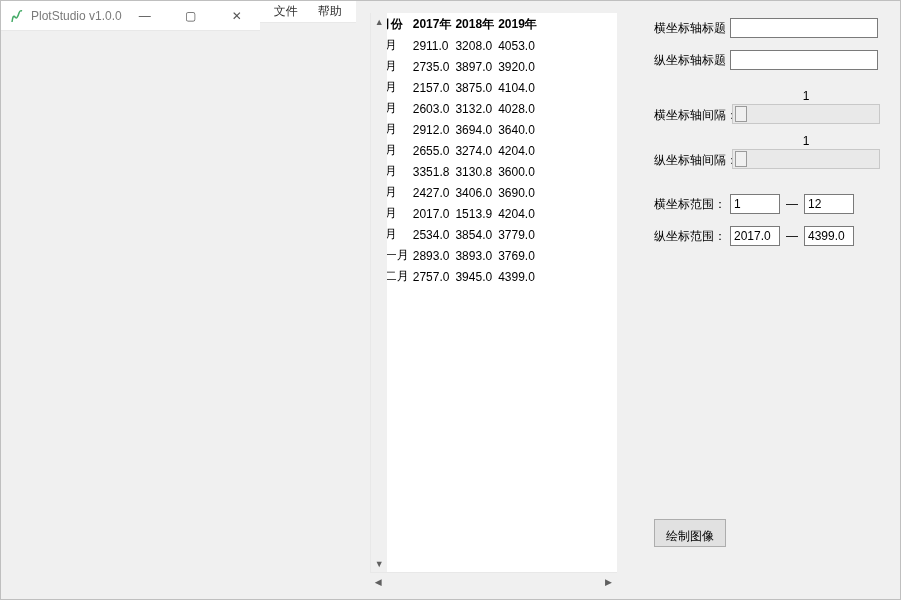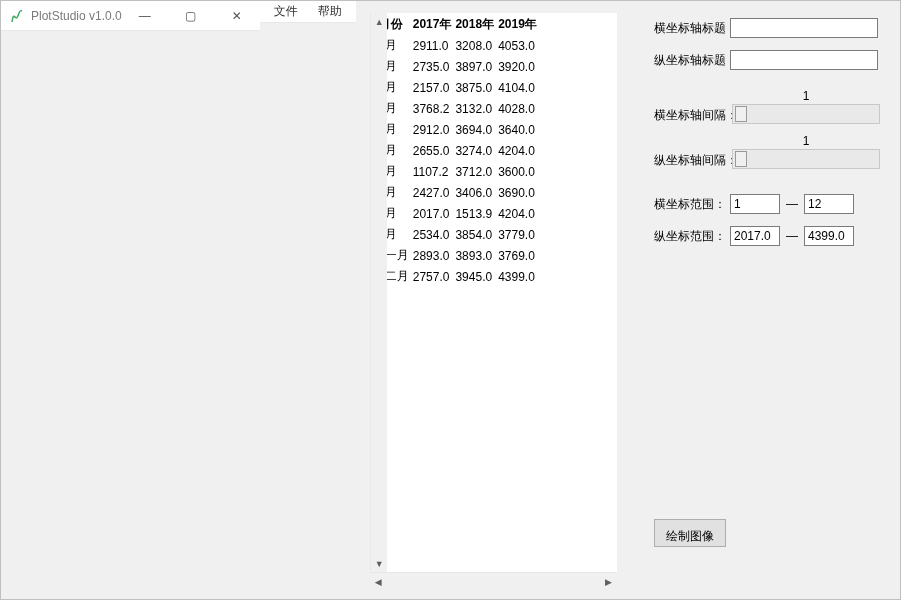--- a/index.html
+++ b/index.html
@@ -205,40 +205,40 @@
                 <td>3920.0</td>
               </tr>
               <tr>
                 <td>三月</td>
                 <td>2157.0</td>
                 <td>3875.0</td>
                 <td>4104.0</td>
               </tr>
               <tr>
                 <td>四月</td>
-                <td>3768.2</td>
+                <td>2603.0</td>
                 <td>3132.0</td>
                 <td>4028.0</td>
               </tr>
               <tr>
                 <td>五月</td>
                 <td>2912.0</td>
                 <td>3694.0</td>
                 <td>3640.0</td>
               </tr>
               <tr>
                 <td>六月</td>
                 <td>2655.0</td>
                 <td>3274.0</td>
                 <td>4204.0</td>
               </tr>
               <tr>
                 <td>七月</td>
-                <td>1107.2</td>
-                <td>3712.0</td>
+                <td>3351.8</td>
+                <td>3130.8</td>
                 <td>3600.0</td>
               </tr>
               <tr>
                 <td>八月</td>
                 <td>2427.0</td>
                 <td>3406.0</td>
                 <td>3690.0</td>
               </tr>
               <tr>
                 <td>九月</td>

